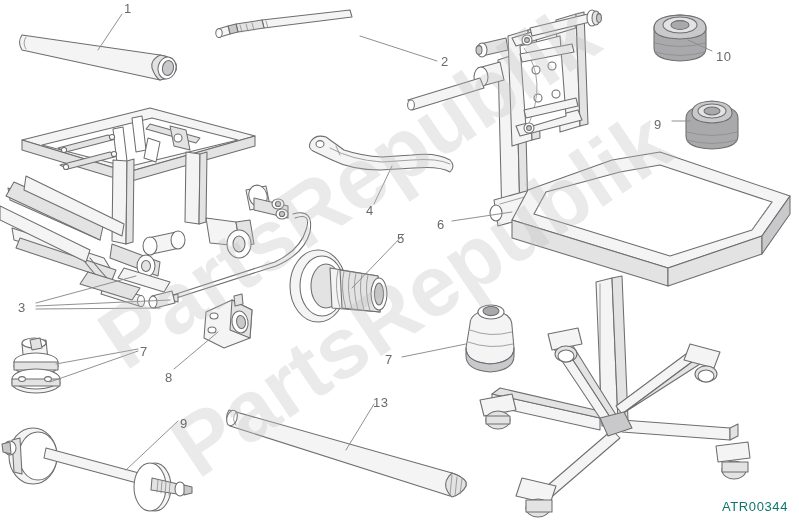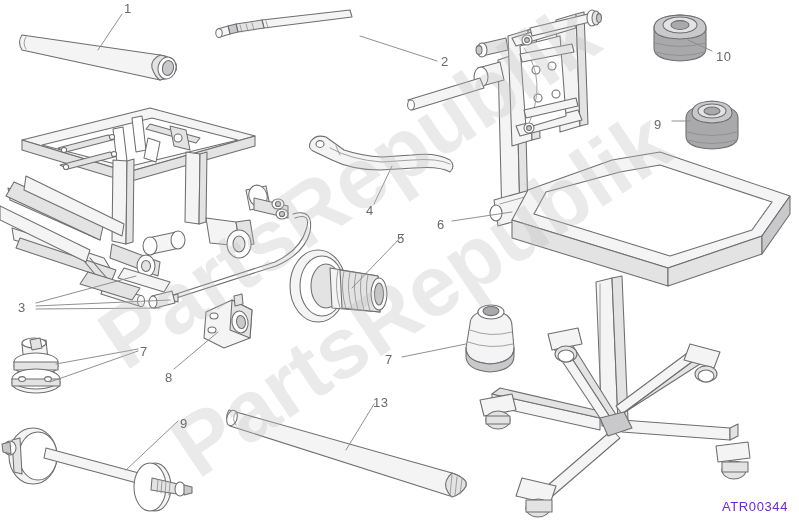--- a/index.html
+++ b/index.html
@@ -28,21 +28,21 @@
     letter-spacing:.4px;
     white-space:nowrap;
     line-height:1;
   }
   #sheet-code{
     position:absolute;
     right:11px;
     bottom:9px;
     font-family:"Liberation Sans", sans-serif;
     font-size:13px;
-    color:#6d28d9;
+    color:#0f766e;
     letter-spacing:.6px;
   }
 </style>
 </head>
 <body>
 
 <div id="sheet">
 
   <svg id="art" viewBox="0 0 799 523" width="799" height="523" xmlns="http://www.w3.org/2000/svg">
     <defs>

